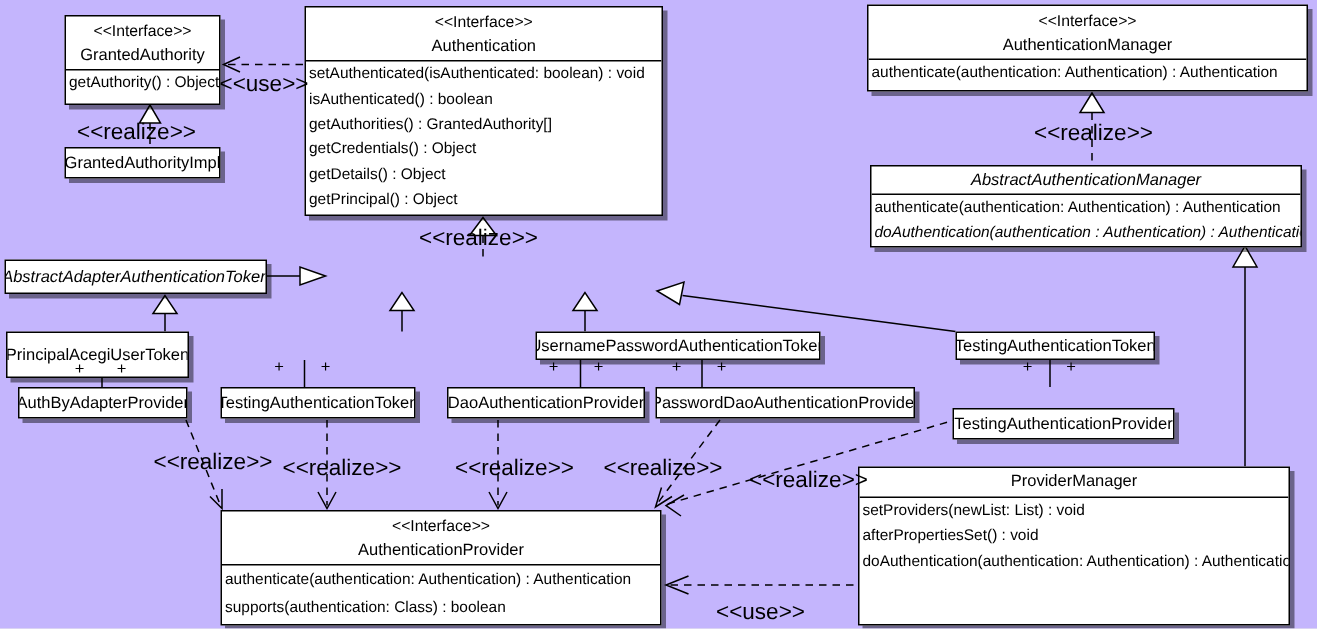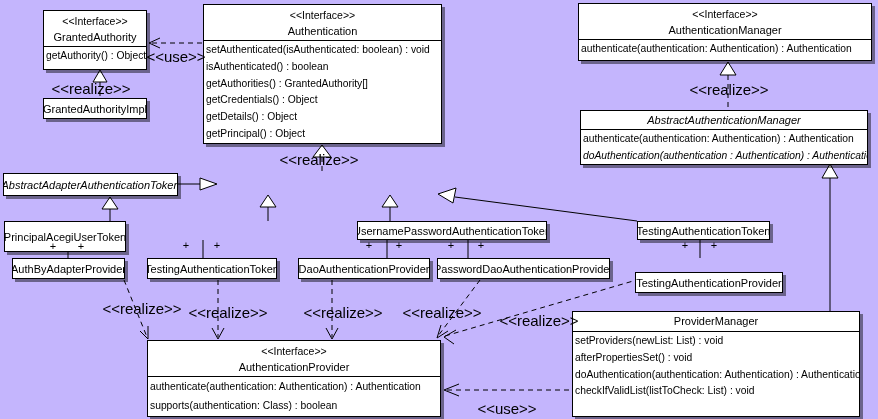--- a/index.html
+++ b/index.html
@@ -213,21 +213,20 @@
   </div>
 
   <div class="uml-box" style="left:572px;top:311px;width:288px;height:106px">
     <div class="hdr">
       <div class="cname" style="line-height:19px">ProviderManager</div>
     </div>
     <div class="methods">
       <div class="m">setProviders(newList: List) : void</div>
       <div class="m">afterPropertiesSet() : void</div>
       <div class="m">doAuthentication(authentication: Authentication) : Authentication</div>
-      <div class="m">checkIfValidList(listToCheck: List) : void</div>
     </div>
   </div>
 
   <div class="lbl" style="left:176px;top:56px">&lt;&lt;use&gt;&gt;</div>
   <div class="lbl" style="left:507px;top:408px">&lt;&lt;use&gt;&gt;</div>
   <div class="lbl" style="left:91px;top:88px">&lt;&lt;realize&gt;&gt;</div>
   <div class="lbl" style="left:319px;top:159px">&lt;&lt;realize&gt;&gt;</div>
   <div class="lbl" style="left:729px;top:89px">&lt;&lt;realize&gt;&gt;</div>
   <div class="lbl" style="left:142px;top:308px">&lt;&lt;realize&gt;&gt;</div>
   <div class="lbl" style="left:228px;top:312px">&lt;&lt;realize&gt;&gt;</div>

